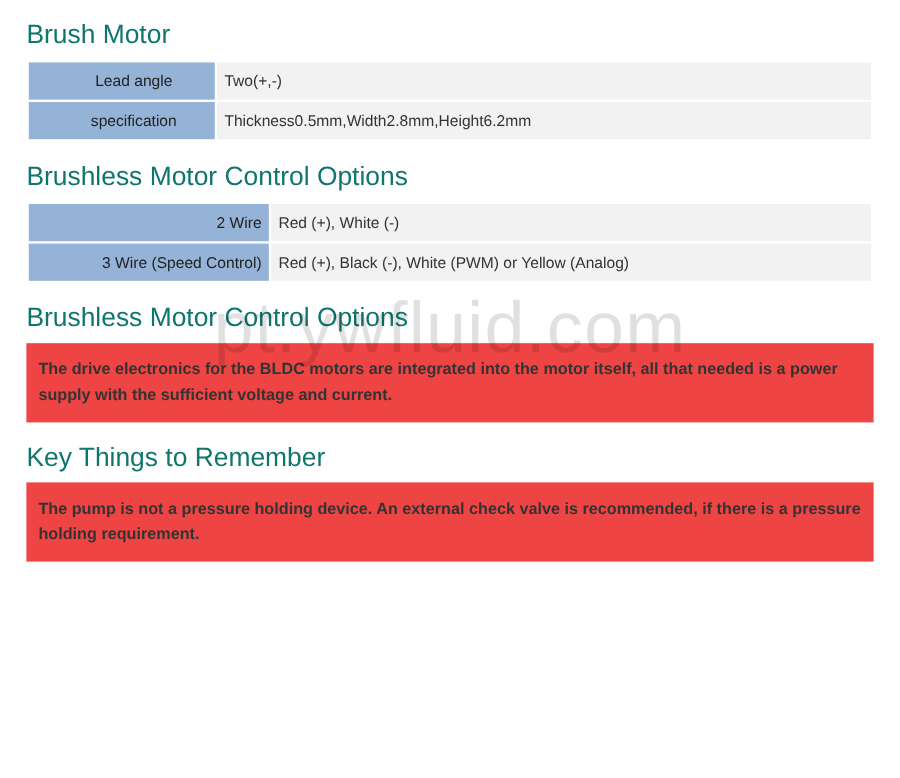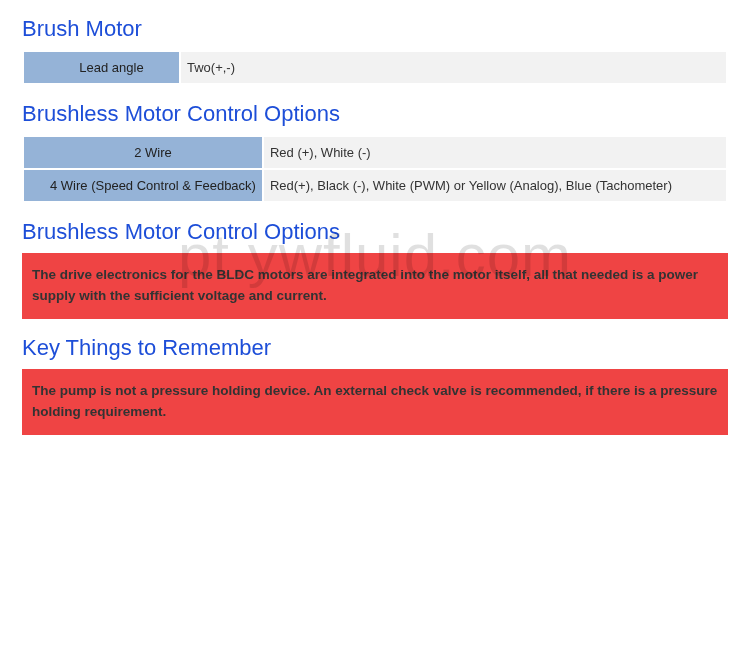--- a/index.html
+++ b/index.html
@@ -7,21 +7,21 @@
     font-family: "Segoe UI", Arial, sans-serif;
     background: #fff;
     width: 750px;
     padding: 0 22px 20px 22px;
     color: #333;
     position: relative;
   }
   .section-title {
     font-size: 22px;
     font-weight: 300;
-    color: #1d4ed8;
+    color: #0f766e;
     margin: 16px 0 8px 0;
   }
   .tbl {
     width: 100%;
     border-collapse: separate;
     border-spacing: 2px;
     font-size: 13px;
   }
   .tbl td {
     padding: 8px 6px;
@@ -31,21 +31,21 @@
     background: #95b3d7;
     text-align: center;
     color: #222;
     white-space: nowrap;
     padding-left: 26px;
   }
   .tbl td.v {
     background: #f2f2f2;
     color: #333;
   }
-  .tbl.wide td.h { width: 200px; }
+  .tbl.wide td.h { width: 200px; text-align: right; }
   .tbl.narrow td.h { width: 155px; }
   .notebox {
     background: #ef4444;
     padding: 12px 10px;
     font-size: 13.5px;
     line-height: 1.55;
     color: #333;
     margin-top: 4px;
     font-weight: bold;
   }
@@ -66,33 +66,37 @@
 </head>
 <body>
 
 <div class="section-title">Brush Motor</div>
 <table class="tbl narrow">
   <tbody>
       <tr>
     <td class="h">Lead angle</td>
     <td class="v">Two(+,-)</td>
   </tr>
+  <tr>
+    <td class="h">specification</td>
+    <td class="v">Thickness0.5mm,Width2.8mm,Height6.2mm</td>
+  </tr>
 </tbody>
   </table>
 
 <div class="section-title">Brushless Motor Control Options</div>
 <table class="tbl wide">
   <tbody>
       <tr>
     <td class="h">2 Wire</td>
     <td class="v">Red (+), White (-)</td>
   </tr>
   <tr>
-    <td class="h">4 Wire (Speed Control &amp; Feedback)</td>
-    <td class="v">Red(+), Black (-), White (PWM) or Yellow (Analog), Blue (Tachometer)</td>
+    <td class="h">3 Wire (Speed Control)</td>
+    <td class="v">Red (+), Black (-), White (PWM) or Yellow (Analog)</td>
   </tr>
 </tbody>
   </table>
 
 <div class="section-title">Brushless Motor Control Options</div>
 <div class="notebox">The drive electronics for the BLDC motors are integrated into the motor itself, all that needed is a power supply with the sufficient voltage and current.</div>
 
 <div class="section-title">Key Things to Remember</div>
 <div class="notebox">
   <span>The pump is not a pressure holding device. An external check valve is recommended, if there is a pressure holding requirement.</span><br>

